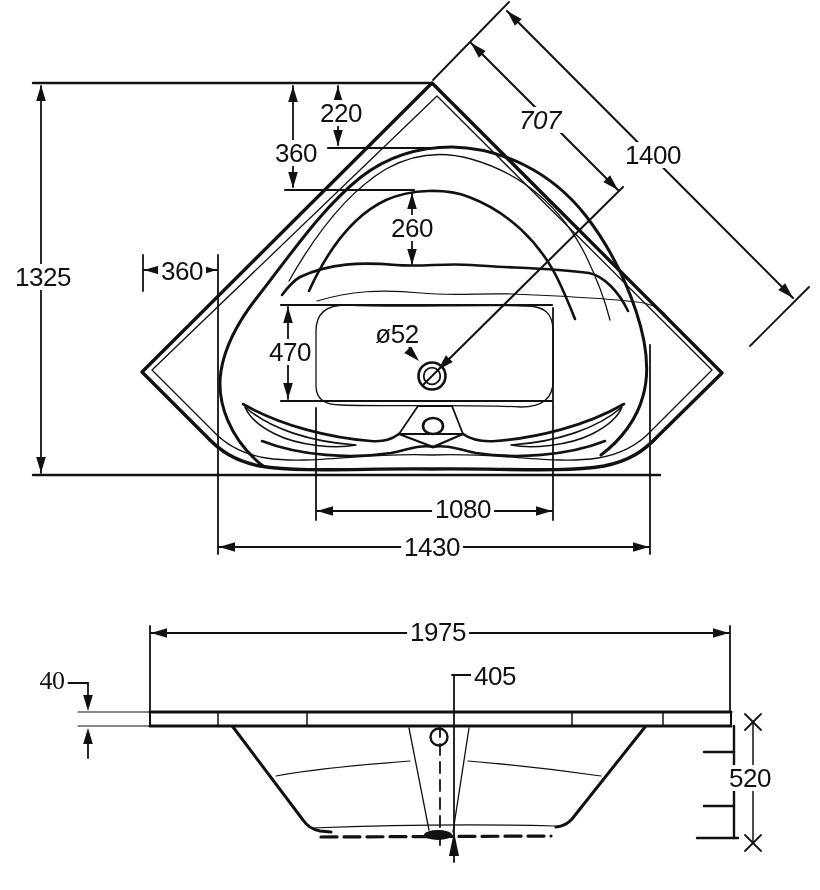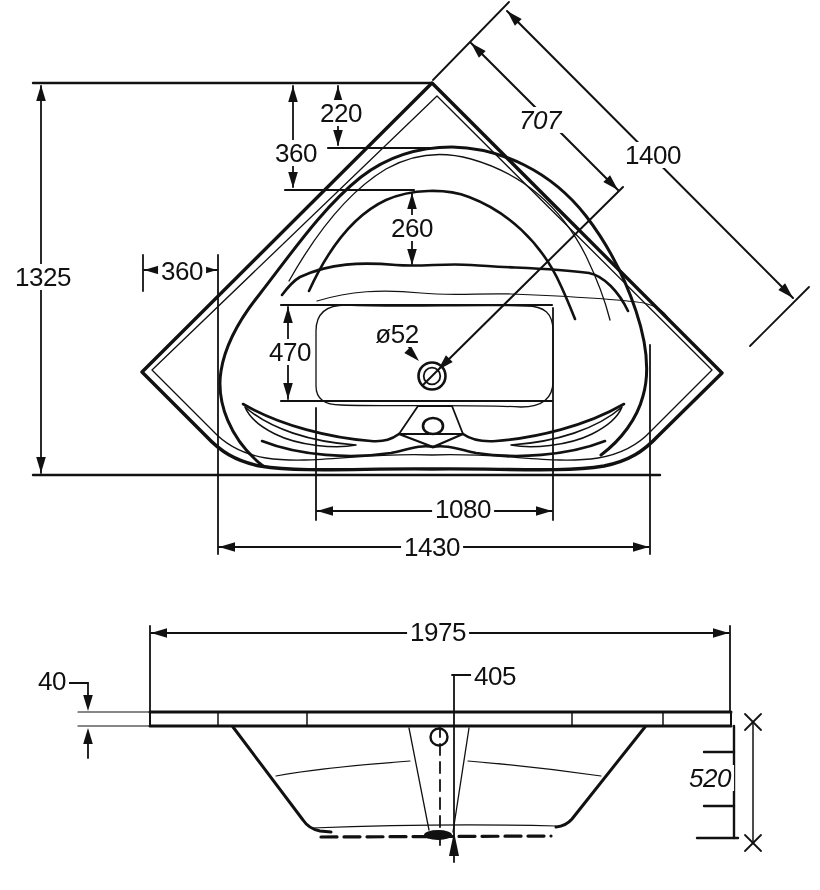--- a/index.html
+++ b/index.html
@@ -183,17 +183,17 @@
   <div class="dim" style="left:412px;top:228px;">260</div>
   <div class="dim" style="left:182px;top:271px;">360</div>
   <div class="dim" style="left:290px;top:352px;">470</div>
   <div class="dim" style="left:360px;top:334px;margin-left:37px;">ø52</div>
   <div class="dim" style="left:432px;top:509px;margin-left:31px;">1080</div>
   <div class="dim" style="left:432px;top:547px;">1430</div>
   <div class="dim" style="left:540px;top:120px;font-style:italic;">707</div>
   <div class="dim" style="left:653px;top:155px;">1400</div>
 
   <div class="dim" style="left:438px;top:632px;">1975</div>
-  <div class="dim" style="left:52px;top:681px;">40</div>
+  <div class="dim" style="left:52px;top:681px;font-family:Liberation Serif, serif;">40</div>
   <div class="dim" style="left:495px;top:676px;">405</div>
-  <div class="dim" style="left:710px;top:778px;font-style:italic;">520</div>
+  <div class="dim" style="left:750px;top:778px;">520</div>
 
 </div>
 
 </body></html>

